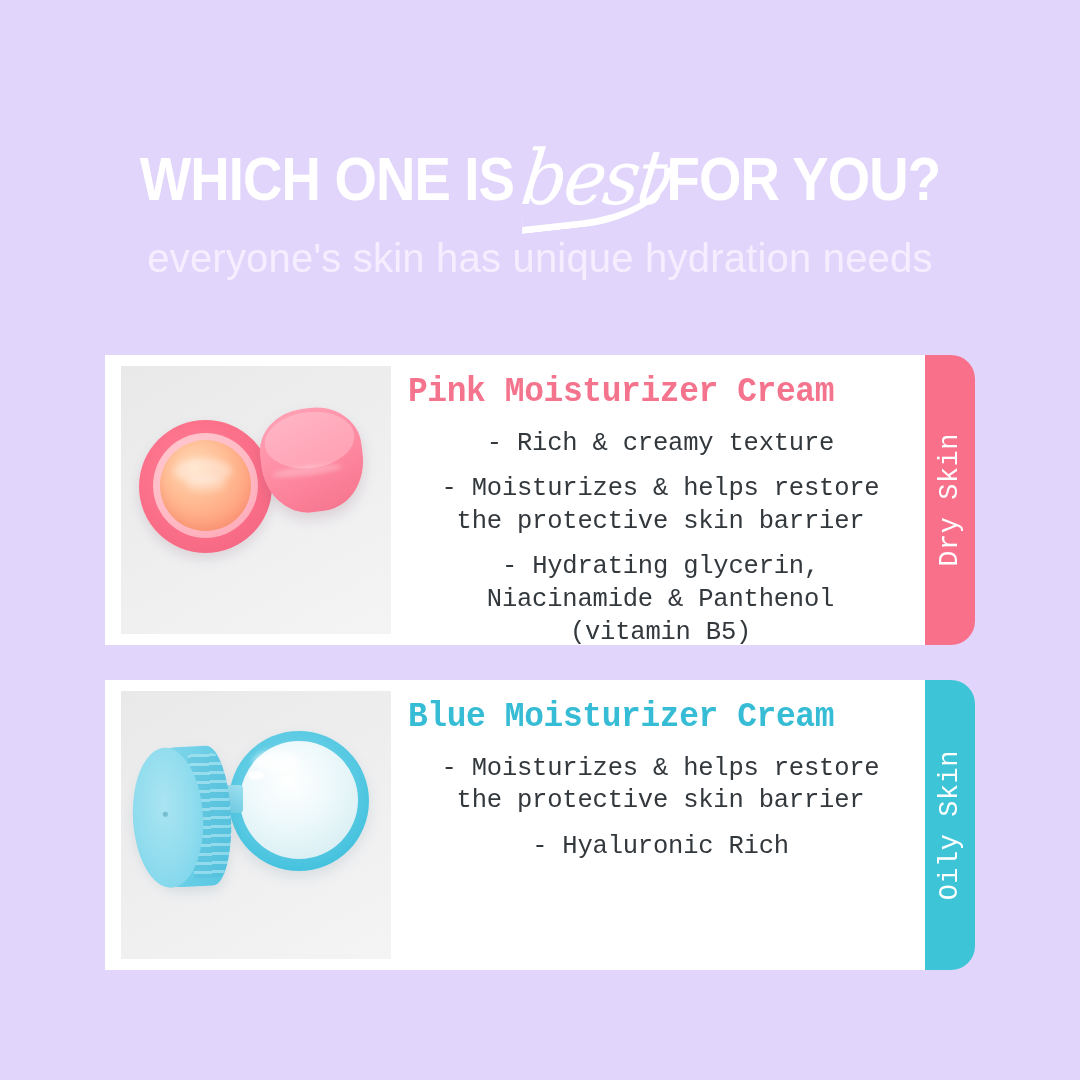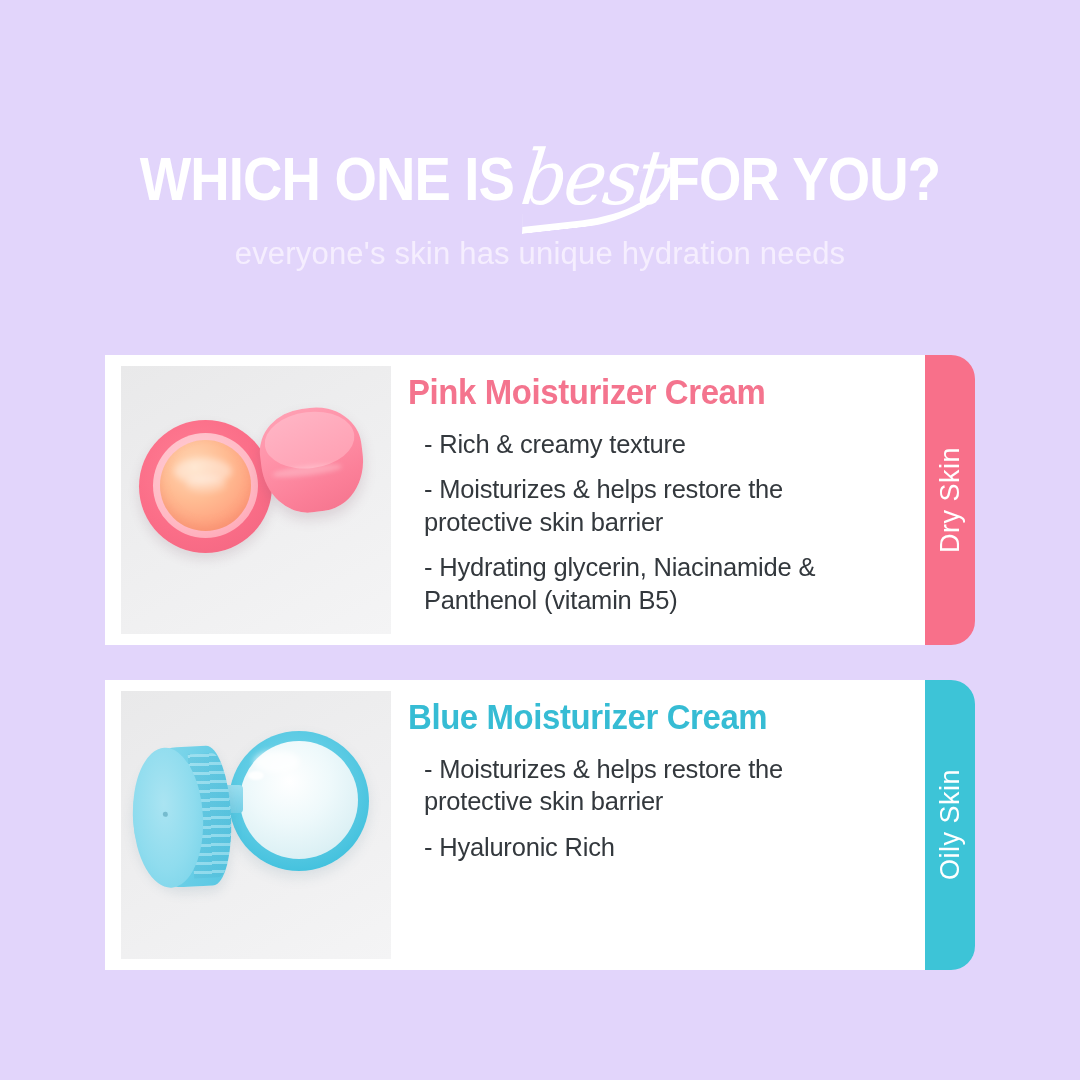--- a/index.html
+++ b/index.html
@@ -60,33 +60,34 @@
     height: 44px;
     border-bottom: 7px solid #ffffff;
     border-right: 7px solid #ffffff;
     border-bottom-right-radius: 60% 90%;
     transform: rotate(-6deg);
     pointer-events: none;
   }
   .subtitle {
     margin: 0;
     padding-top: 24px;
-    font-size: 31px;
+    font-size: 40px;
     font-weight: normal;
     color: #f7f0ff;
     letter-spacing: 0.2px;
     opacity: 0.95;
   }
 
   
   .card {
     position: absolute;
     left: 105px;
     width: 870px;
     height: 290px;
+    font-family: Liberation Mono, monospace;
   }
   #card-pink { top: 355px; }
   #card-blue { top: 680px; border-radius: 31px; }
 
   .card-body {
     position: absolute;
     left: 0;
     top: 0;
     width: 824px;
     height: 290px;
@@ -332,20 +333,21 @@
     transform-origin: left center;
     white-space: nowrap;
   }
   #title-pink { color: #f4748e; }
   #title-blue { color: #36bcd4; }
 
   .bullets {
     list-style: none;
     margin: 16px;
     padding: 0;
+    text-align: center;
   }
   .bullets li {
     font-size: 25.5px;
     line-height: 1.28;
     color: #33383d;
     margin-bottom: 13px;
     letter-spacing: -0.2px;
   }
   .bullets li:last-child { margin-bottom: 0; }
 </style>

